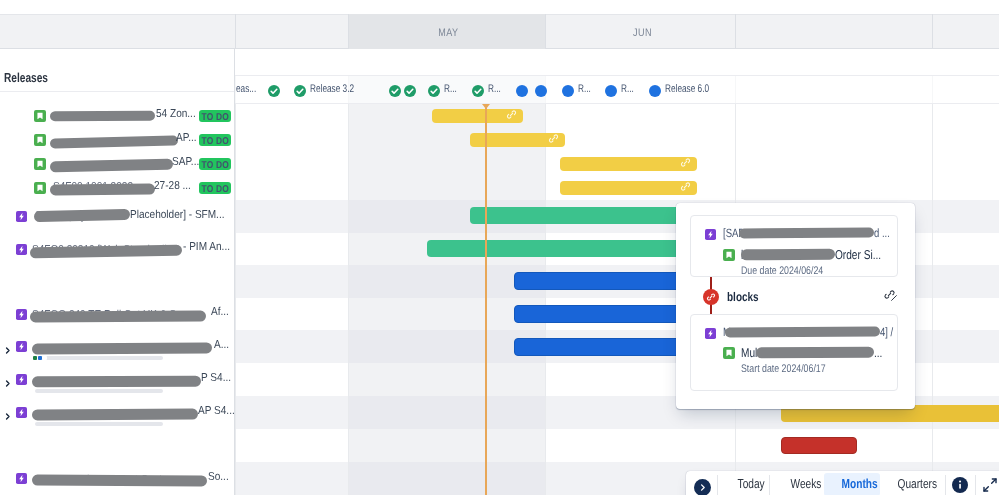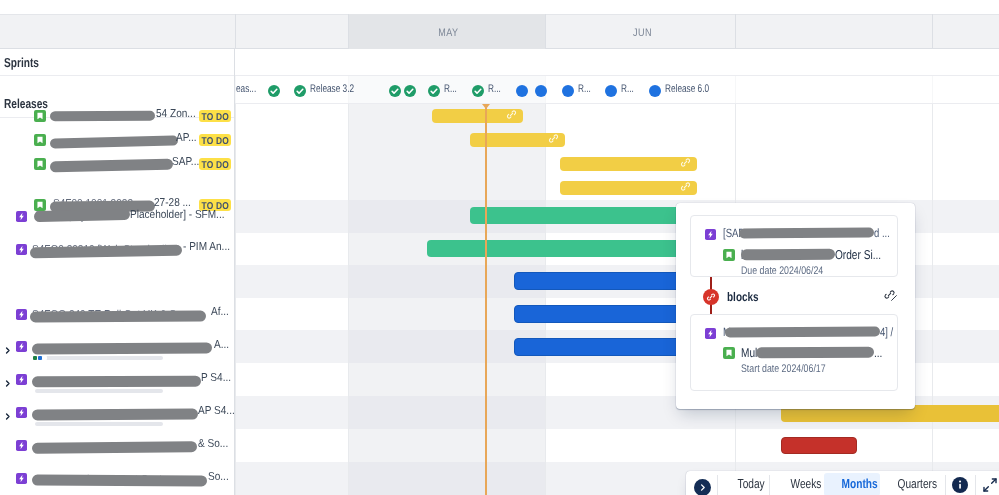--- a/index.html
+++ b/index.html
@@ -37,21 +37,21 @@
   .row { position:absolute; left:0; width:999px; }
 
   .ticon { width:16px; height:16px; border-radius:3px; flex:0 0 auto; position:relative; }
   .ticon svg { display:block; }
 
   .redact { position:absolute; border-radius:7px; background:#808285; }
 
   .ttext { position:absolute; font-size:11.5px; color:#3c4858; white-space:nowrap;
            display:inline-block; transform:scaleX(0.875); transform-origin:left center; }
 
-  .todo { position:absolute; background:#fde047; border-radius:3px; }
+  .todo { position:absolute; background:#22c55e; border-radius:3px; }
   .todo > span { font-size:10px; font-weight:700; letter-spacing:.2px; color:#42526e;
           display:inline-block; transform:scaleX(0.84); transform-origin:center center; }
 
   .chev { position:absolute; color:#2c3440; }
 
   .pbar { position:absolute; height:4px; border-radius:2px; background:#e4e6eb; }
   .pbar i { position:absolute; top:0; height:100%; display:block; }
 
   
   .bar { position:absolute; border-radius:4px; }
@@ -147,24 +147,21 @@
     <div class="bar" style="left: 470px; top: 207px; width: 250px; height: 17px; background: rgb(60, 194, 141);"></div>
     <div class="bar" style="left: 427px; top: 240px; width: 293px; height: 17px; background: rgb(60, 194, 141);"></div>
     <div class="bar" style="left: 514px; top: 272px; width: 206px; height: 18px; background: rgb(25, 101, 216); border: 1px solid rgb(19, 88, 187);"></div>
     <div class="bar" style="left: 514px; top: 305px; width: 206px; height: 18px; background: rgb(25, 101, 216); border: 1px solid rgb(19, 88, 187);"></div>
     <div class="bar" style="left: 514px; top: 338px; width: 206px; height: 18px; background: rgb(25, 101, 216); border: 1px solid rgb(19, 88, 187);"></div>
     <div class="bar" style="left: 781px; top: 405px; width: 300px; height: 17px; background: rgb(233, 193, 55);"></div>
     <div class="bar" style="left: 781px; top: 437px; width: 76px; height: 17px; background: rgb(197, 49, 42); border: 1px solid rgb(163, 43, 35);"></div>
     <div class="today" style="left: 485px; top: 108px; bottom: 0px;"></div>
     <div class="todaytip" style="left: 482px; top: 104px;"></div>
     <div class="leftpane">
-      <div class="grouprow" style="top: 0px; height: 27px;">
-        <span>Sprints</span>
-      </div>
-      <div class="grouprow" style="top: 41px; height: 28px;">
+      <div class="grouprow" style="top: 15px; height: 28px;">
         <span>Releases</span>
       </div>
       <div class="lrow" style="position: absolute; left: 0px; width: 235px; top: 55px; height: 24px;">
         <span class="ticon" style="position: absolute; left: 34px; top: 6px; width: 12px; height: 12px;">
           <svg width="12" height="12" viewBox="0 0 16 16">
             <rect width="16" height="16" rx="2.6" fill="#4aaf4f"></rect>
             <path d="M4.6 3.6h6.8v8.8L8 9.9l-3.4 2.5z" fill="#fff"></path>
           </svg>
         </span>
         <span class="redact" style="left: 50px; top: 7px; width: 105px; height: 10px; border-radius: 5px; transform: rotate(-0.3deg);"></span>
@@ -186,21 +183,21 @@
         <span class="ticon" style="position: absolute; left: 34px; top: 6px; width: 12px; height: 12px;">
           <svg width="12" height="12" viewBox="0 0 16 16">
             <rect width="16" height="16" rx="2.6" fill="#4aaf4f"></rect>
             <path d="M4.6 3.6h6.8v8.8L8 9.9l-3.4 2.5z" fill="#fff"></path>
           </svg>
         </span>
         <span class="redact" style="left: 50px; top: 8px; width: 123px; height: 11px; border-radius: 5.5px; transform: rotate(-1.4deg);"></span>
         <span class="ttext" style="position: absolute; left: 172px; top: 4px;">SAP...</span>
         <span class="todo" style="left: 199px; top: 6px; width: 32px; height: 12px; white-space: nowrap; line-height: 12px; text-align: center;"><span>TO DO</span></span>
       </div>
-      <div class="lrow" style="position: absolute; left: 0px; width: 254px; top: 144px; height: 24px;">
+      <div class="lrow" style="position: absolute; left: 0px; width: 254px; top: 127px; height: 24px;">
         <span class="ticon" style="position: absolute; left: 34px; top: 6px; width: 12px; height: 12px;">
           <svg width="12" height="12" viewBox="0 0 16 16">
             <rect width="16" height="16" rx="2.6" fill="#4aaf4f"></rect>
             <path d="M4.6 3.6h6.8v8.8L8 9.9l-3.4 2.5z" fill="#fff"></path>
           </svg>
         </span>
         <span class="ghosttext" style="position: absolute; left: 53px; top: 5px; font-size: 11.5px; line-height: 12px; color: rgb(97, 105, 122); white-space: nowrap; display: inline-block; transform: scaleX(0.875); transform-origin: left center;">S4F00 1001 2022</span>
         <span class="redact" style="left: 50px; top: 8px; width: 105px; height: 11px; border-radius: 5.5px; transform: rotate(-0.5deg);"></span>
         <span class="ttext" style="position: absolute; left: 154px; top: 4px;">27-28 ...</span>
         <span class="todo" style="left: 199px; top: 6px; width: 32px; height: 12px; white-space: nowrap; line-height: 12px; text-align: center;"><span>TO DO</span></span>
@@ -277,30 +274,20 @@
           </svg></span>
         <span class="ticon" style="position: absolute; left: 16px; top: 11px; width: 11px; height: 11px;">
           <svg width="11" height="11" viewBox="0 0 16 16">
             <rect width="16" height="16" rx="2.6" fill="#7c3fd4"></rect>
             <path d="M9.4 2.6 4.6 9.1h2.7l-.7 4.3 4.8-6.5H8.7z" fill="#fff"></path>
           </svg>
         </span>
         <span class="redact" style="left: 32px; top: 13px; width: 166px; height: 11px; border-radius: 5.5px; transform: rotate(-0.3deg);"></span>
         <span class="ttext" style="position: absolute; left: 198px; top: 9px;">AP S4...</span>
         <span class="pbar" style="left: 35px; top: 26px; width: 128px; height: 4px;"></span>
-      </div>
-      <div class="lrow" style="position: absolute; left: 0px; width: 235px; top: 380px; height: 33px;">
-        <span class="ticon" style="position: absolute; left: 16px; top: 11px; width: 11px; height: 11px;">
-          <svg width="11" height="11" viewBox="0 0 16 16">
-            <rect width="16" height="16" rx="2.6" fill="#7c3fd4"></rect>
-            <path d="M9.4 2.6 4.6 9.1h2.7l-.7 4.3 4.8-6.5H8.7z" fill="#fff"></path>
-          </svg>
-        </span>
-        <span class="redact" style="left: 32px; top: 13px; width: 165px; height: 11px; border-radius: 5.5px; transform: rotate(-0.6deg);"></span>
-        <span class="ttext" style="position: absolute; left: 198px; top: 9px;">&amp; So...</span>
       </div>
       <div class="lrow" style="position: absolute; left: 0px; width: 235px; top: 413px; height: 33px;">
         <span class="ticon" style="position: absolute; left: 16px; top: 11px; width: 11px; height: 11px;">
           <svg width="11" height="11" viewBox="0 0 16 16">
             <rect width="16" height="16" rx="2.6" fill="#7c3fd4"></rect>
             <path d="M9.4 2.6 4.6 9.1h2.7l-.7 4.3 4.8-6.5H8.7z" fill="#fff"></path>
           </svg>
         </span>
         <span class="ghosttext" style="position: absolute; left: 34px; top: 12px; font-size: 11.5px; line-height: 12px; color: rgb(97, 105, 122); white-space: nowrap; display: inline-block; transform: scaleX(0.875); transform-origin: left center;">S4FO Stand 2022 Cost Cent</span>
         <span class="redact" style="left: 32px; top: 13px; width: 175px; height: 11px; border-radius: 5.5px; transform: rotate(0.3deg);"></span>

